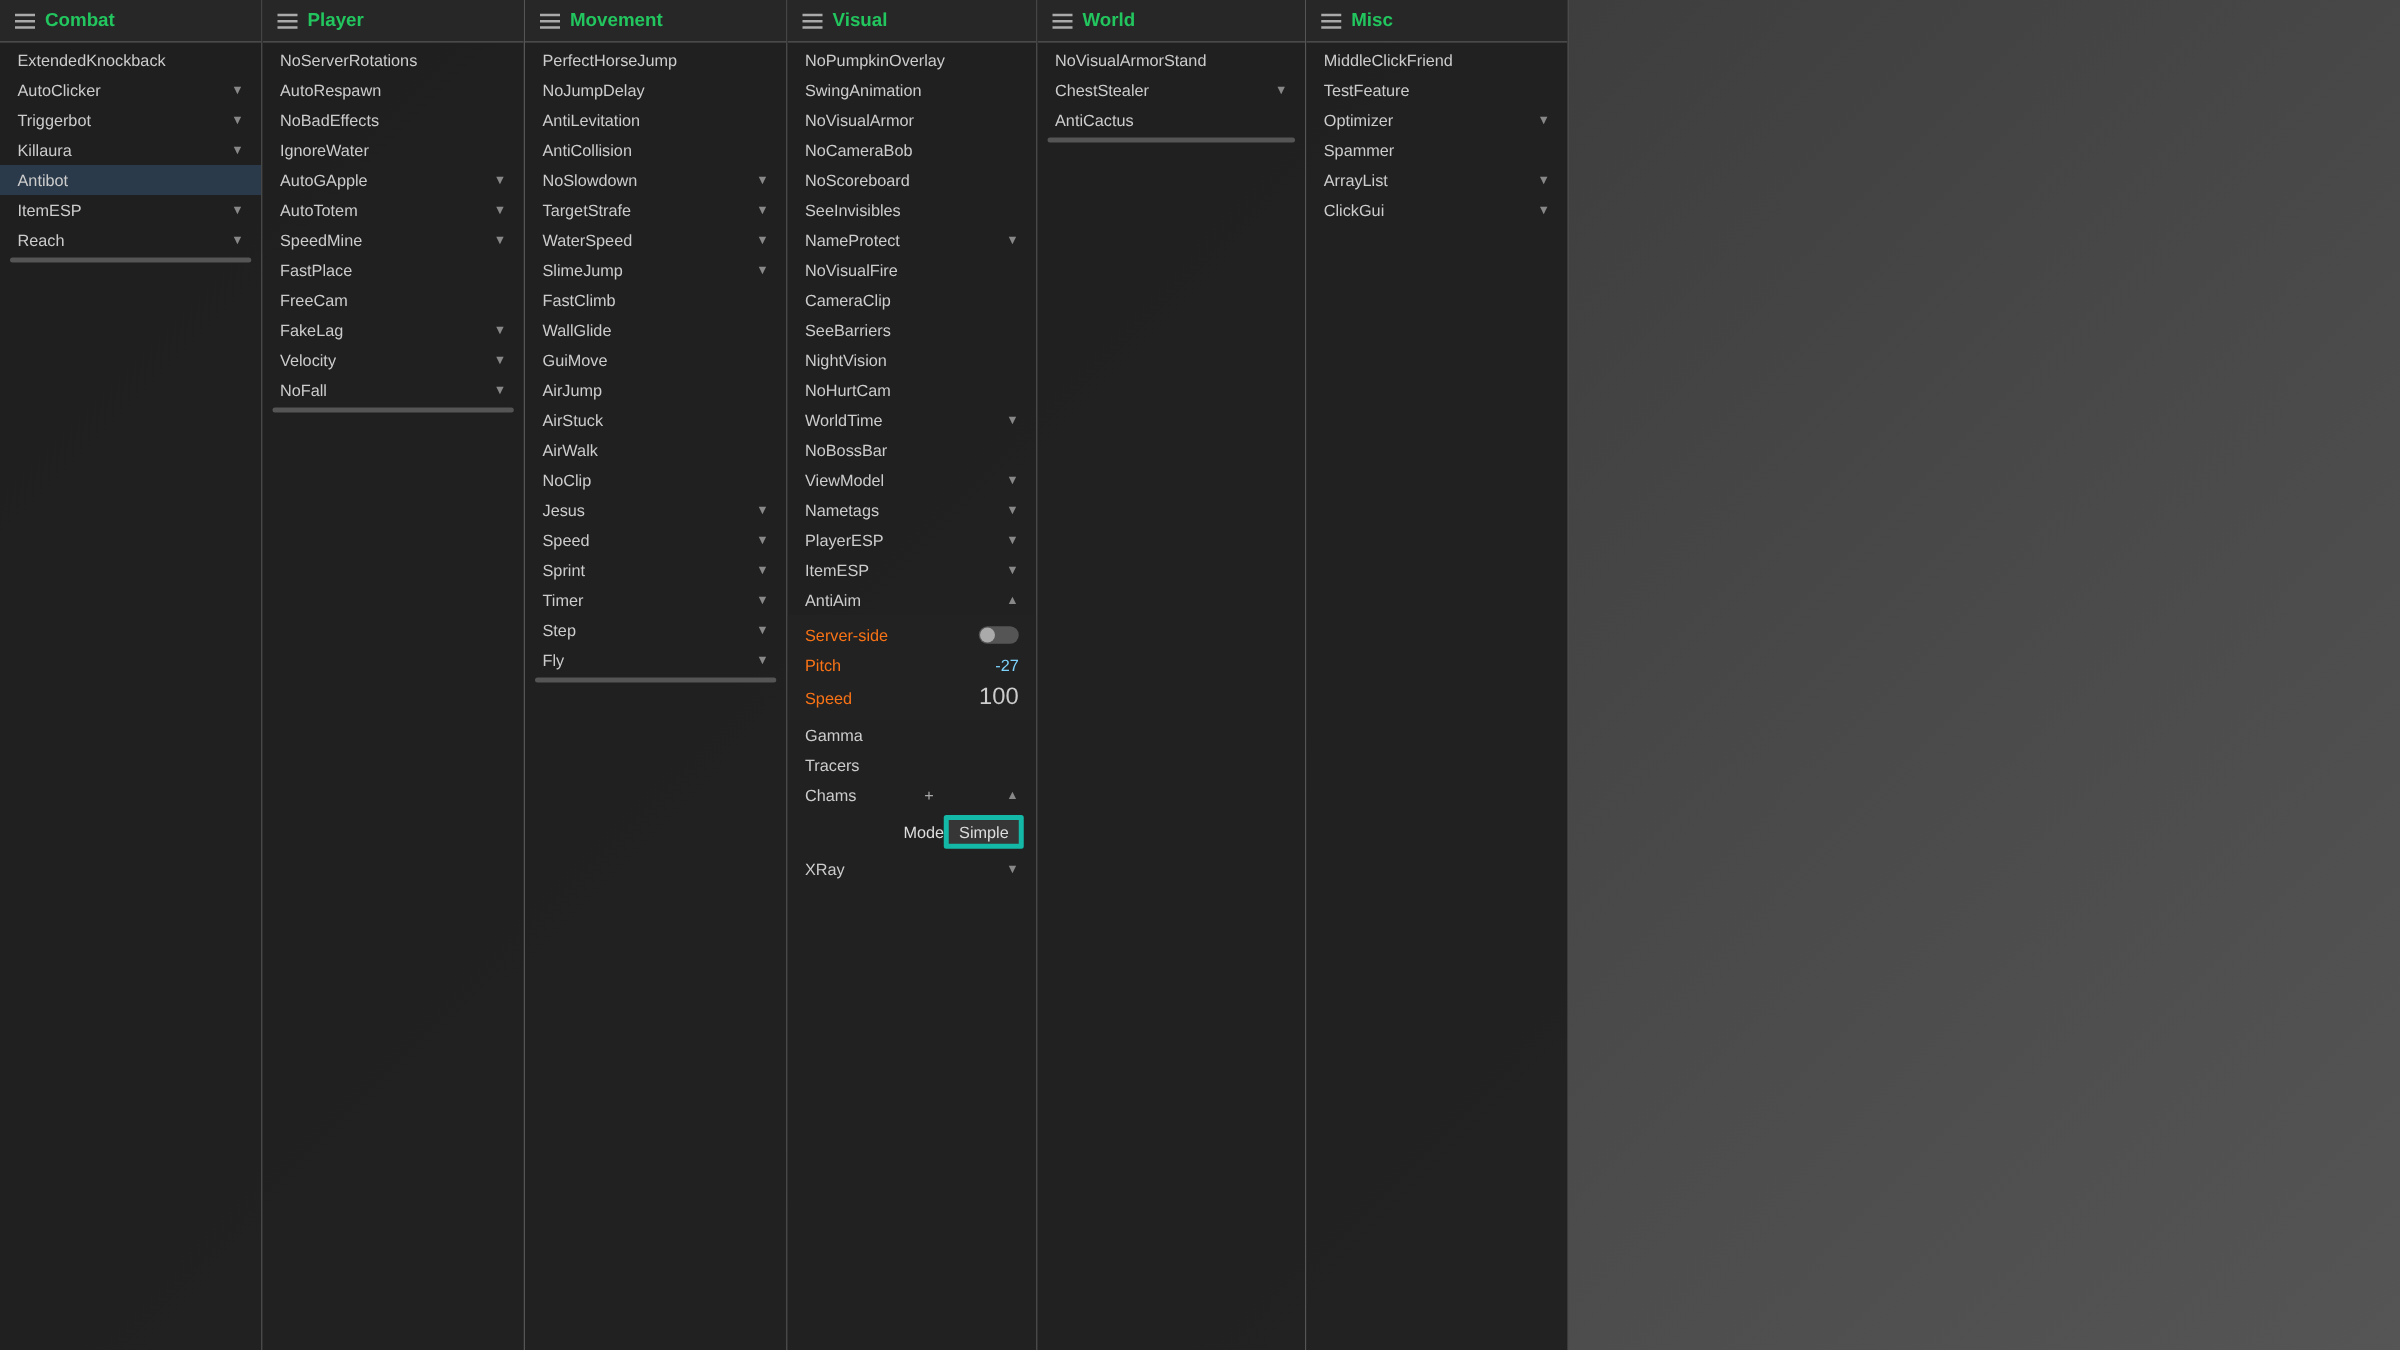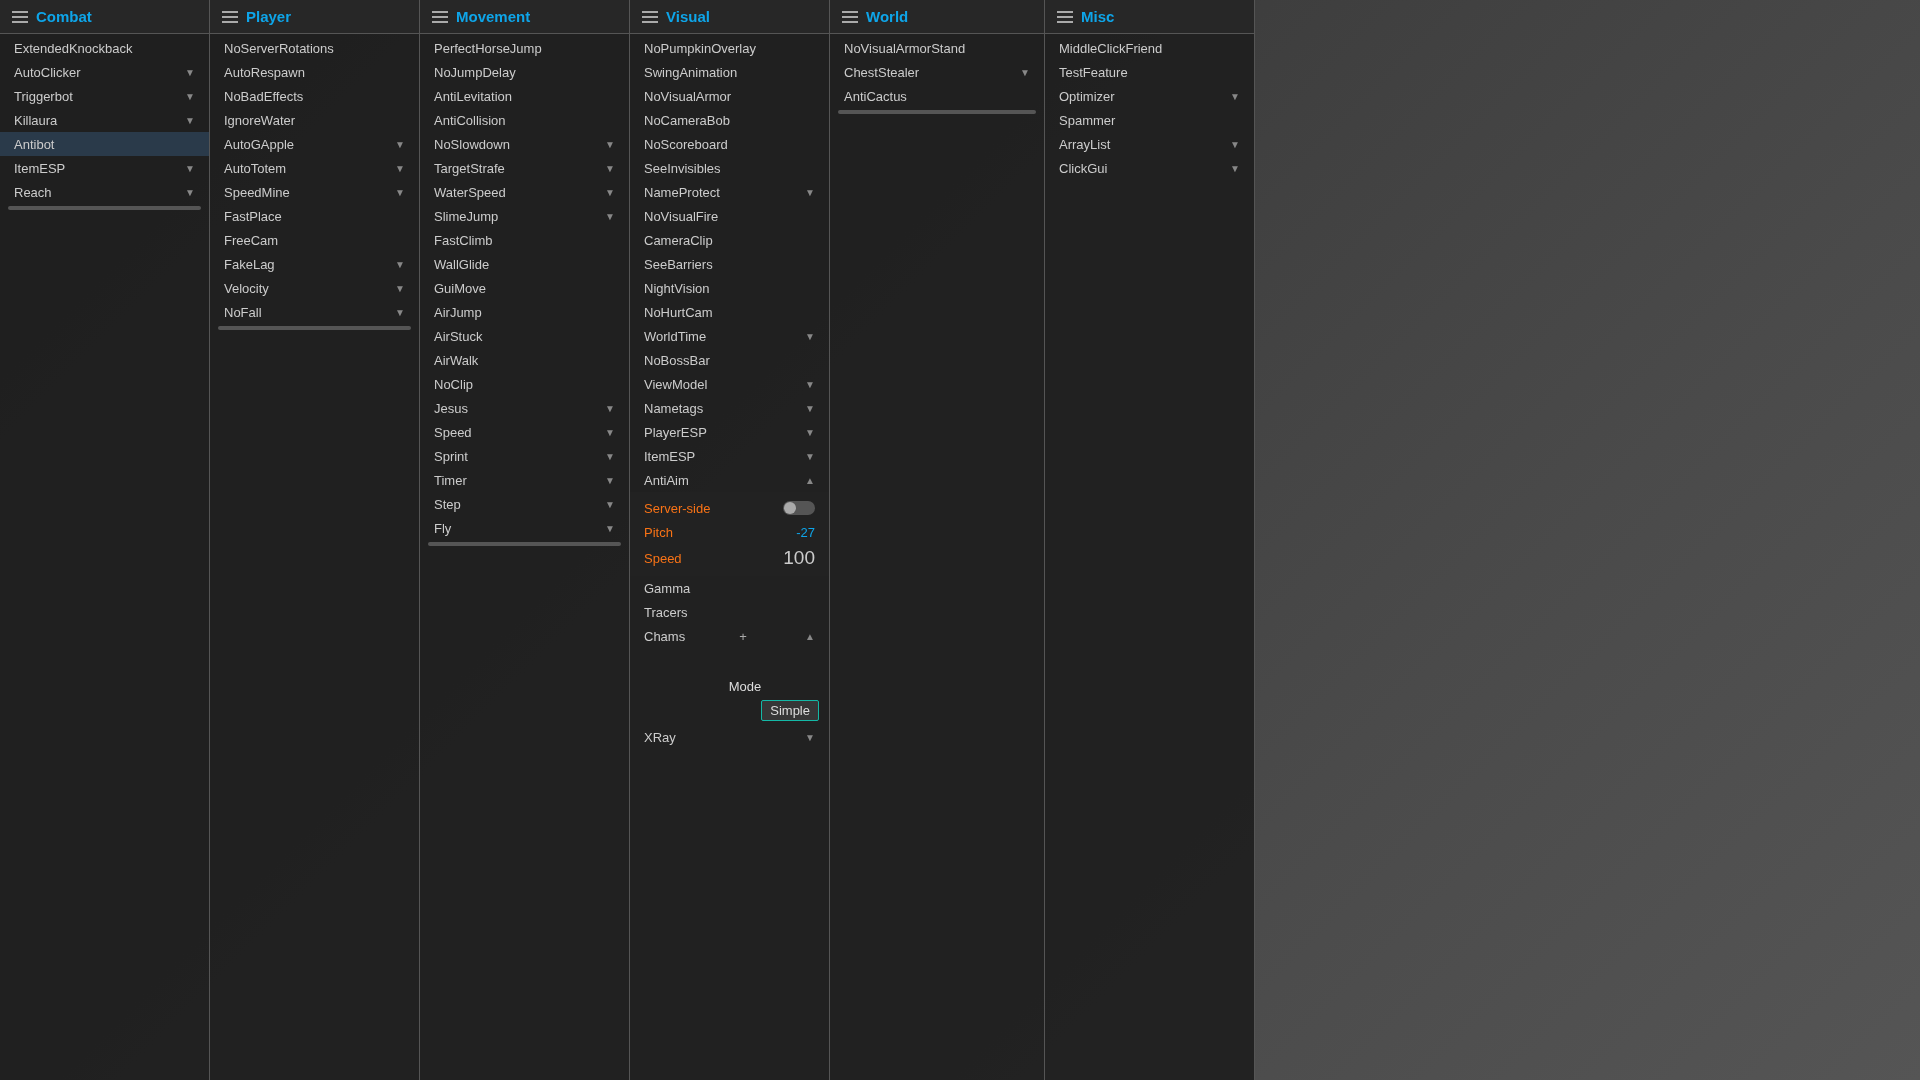--- a/index.html
+++ b/index.html
@@ -40,21 +40,21 @@
 
     .panel-header {
       display: flex;
       align-items: center;
       gap: 8px;
       padding: 8px 12px;
       background: rgba(40, 40, 40, 0.95);
       border-bottom: 1px solid #555;
       font-size: 15px;
       font-weight: bold;
-      color: #0ea5e9;
+      color: #22c55e;
       cursor: pointer;
       user-select: none;
     }
 
     .panel-header .menu-icon {
       display: flex;
       flex-direction: column;
       gap: 3px;
       cursor: pointer;
     }
@@ -157,26 +157,25 @@
     .mode-row {
       display: flex;
       align-items: center;
       justify-content: flex-end;
       padding: 4px 10px;
       min-height: 28px;
     }
 
     .mode-value {
       background: rgba(60, 60, 60, 0.8);
-      border: 1px solid #14b8a6;
+      border: 4px solid #14b8a6;
       color: #ddd;
       padding: 2px 8px;
       font-size: 13px;
       border-radius: 2px;
-      margin-top: 48px;
     }
 
     
     .color-section {
       padding: 6px 10px;
       display: flex;
       flex-direction: column;
       gap: 4px;
     }
 
@@ -519,21 +518,21 @@
         <span>AntiAim</span>
         <span class="chevron">▲</span>
       </div>
       <div class="antiaim-expanded">
         <div class="antiaim-row">
           <label>Server-side</label>
           <div class="toggle-btn off"></div>
         </div>
         <div class="antiaim-row">
           <label>Pitch</label>
-          <span style="color:#0ea5e9;font-size:13px;cursor:pointer;text-align:right;">-27</span>
+          <span style="color:#7dd3fc;font-size:13px;cursor:pointer;text-align:right;">-27</span>
         </div>
         <div class="antiaim-row">
           <label>Speed</label>
           <span style="color:#ccc;font-size:19px;cursor:pointer;">100</span>
         </div>
       </div>
 
       <div class="panel-item">
         <span>Gamma</span>
       </div>

